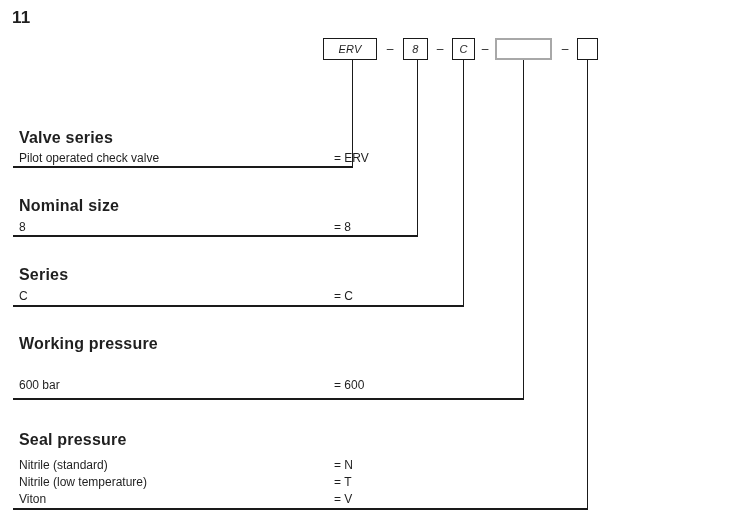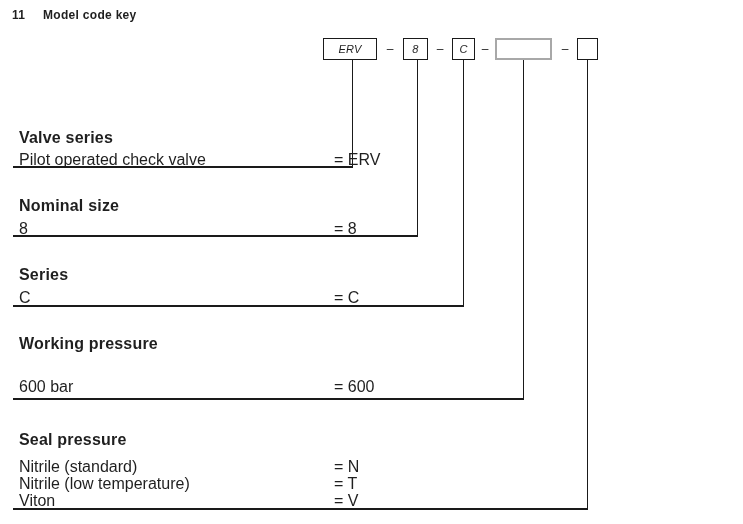--- a/index.html
+++ b/index.html
@@ -14,22 +14,23 @@
     position:relative;
     width:743px;height:524px;
     background:var(--background);
     color:var(--text);
     overflow:hidden;
     margin:0 auto;
   }
   
   .title{
     position:absolute;left:12px;top:8px;
-    font-size:12px;font-weight:bold;letter-spacing:.3px;
+    font-size:17px;font-weight:bold;letter-spacing:.3px;
     display:flex;
+    gap:35px;
   }
   .title .num{width:22px;}
   .title .txt{margin-left:9px;}
 
   
   .box{
     position:absolute;top:38px;height:22px;
     border:1px solid var(--line);
     box-sizing:border-box;
     display:flex;align-items:center;justify-content:center;
@@ -63,37 +64,36 @@
   .rule3{top:305px;width:451px;}
   .rule4{top:398px;width:511px;}
   .rule5{top:508px;width:575px;}
 
   
   .heading{
     position:absolute;left:19px;
     font-size:16px;font-weight:bold;letter-spacing:.2px;
   }
   .h1{top:129px;} .h2{top:197px;} .h3{top:266px;} .h4{top:335px;} .h5{top:431px;}
-  .row{position:absolute;left:0;width:660px;height:15px;font-size:16px;}
+  .row{position:absolute;left:0;width:660px;height:15px;font-size:12px;}
   .row .lbl{position:absolute;left:19px;white-space:nowrap;}
   .row .val{position:absolute;left:290px;white-space:nowrap;margin-left:44px;}
   .r1a{top:151px;}
   .r2a{top:220px;}
   .r3a{top:289px;}
   .r4a{top:362px;} .r4b{top:378px;}
   .r5a{top:458px;} .r5b{top:475px;} .r5c{top:492px;}
 </style>
 </head>
 <body>
 
 <div class="page">
 
   <div class="title">
     <span class="num">11</span>
-    <span class="txt">Model code key</span>
   </div>
 
   <div class="box b-erv">
     <span>ERV</span>
   </div>
   <span class="dash d1">–</span>
   <div class="box b-8">
     <span>8</span>
   </div>
   <span class="dash d2">–</span>

